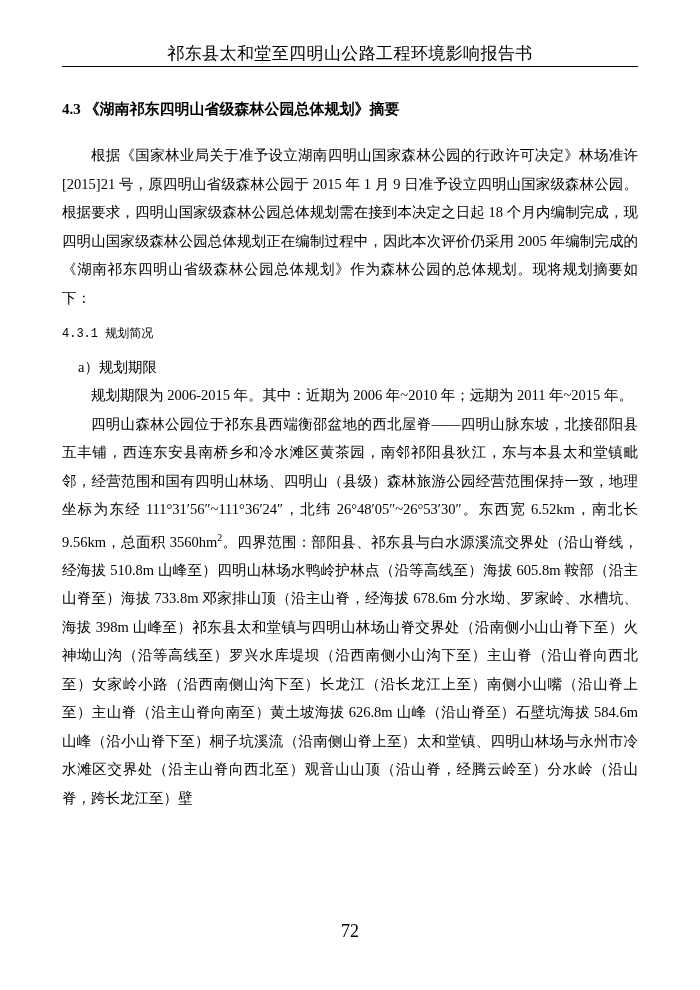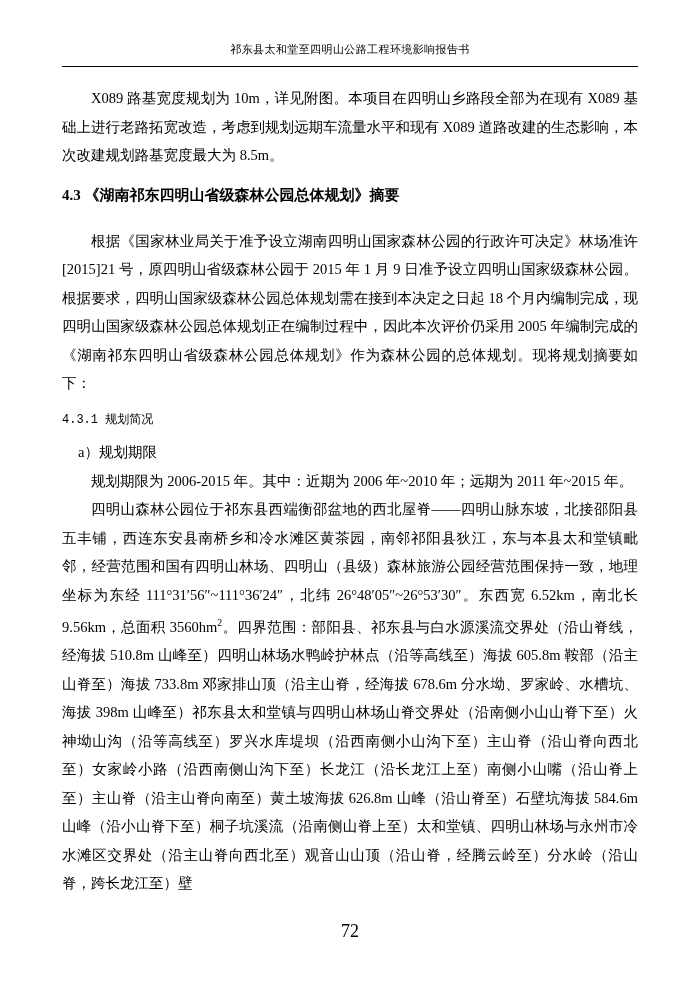--- a/index.html
+++ b/index.html
@@ -16,21 +16,21 @@
     font-family: "Liberation Serif", serif;
     color: #000000;
     overflow: hidden;
   }
   .header {
     position: absolute;
     top: 42px;
     left: 0;
     right: 0;
     text-align: center;
-    font-size: 11px;
+    font-size: 17px;
     letter-spacing: 0.4px;
     color: #000;
   }
   .header-rule {
     position: absolute;
     top: 66px;
     left: 62px;
     right: 62px;
     border-bottom: 1px solid #000;
     height: 0;
@@ -90,21 +90,20 @@
 </head>
 <body>
 
 <div class="page">
 
   <div class="header">祁东县太和堂至四明山公路工程环境影响报告书</div>
   <div class="header-rule"></div>
 
   <div class="content">
 
-    <p class="indent">X089 路基宽度规划为 10m，详见附图。本项目在四明山乡路段全部为在现有 X089 基础上进行老路拓宽改造，考虑到规划远期车流量水平和现有 X089 道路改建的生态影响，本次改建规划路基宽度最大为 8.5m。</p>
 
     <p class="heading">4.3 《湖南祁东四明山省级森林公园总体规划》摘要</p>
 
     <p class="indent body-block">根据《国家林业局关于准予设立湖南四明山国家森林公园的行政许可决定》林场准许[2015]21 号，原四明山省级森林公园于 2015 年 1 月 9 日准予设立四明山国家级森林公园。根据要求，四明山国家级森林公园总体规划需在接到本决定之日起 18 个月内编制完成，现四明山国家级森林公园总体规划正在编制过程中，因此本次评价仍采用 2005 年编制完成的《湖南祁东四明山省级森林公园总体规划》作为森林公园的总体规划。现将规划摘要如下：</p>
 
     <p class="subheading">4.3.1  规划简况</p>
 
     <p class="sub-item spaced">a）规划期限</p>
 
     <p class="indent">规划期限为 2006-2015 年。其中：近期为 2006 年~2010 年；远期为 2011 年~2015 年。</p>

